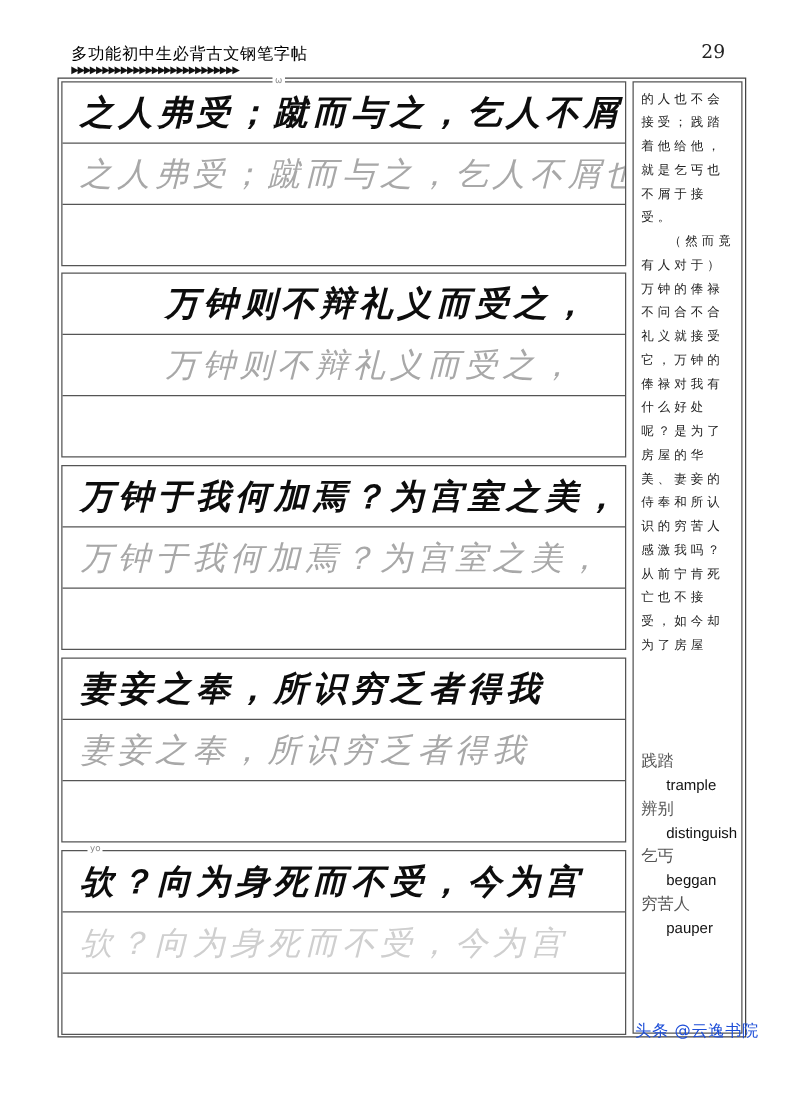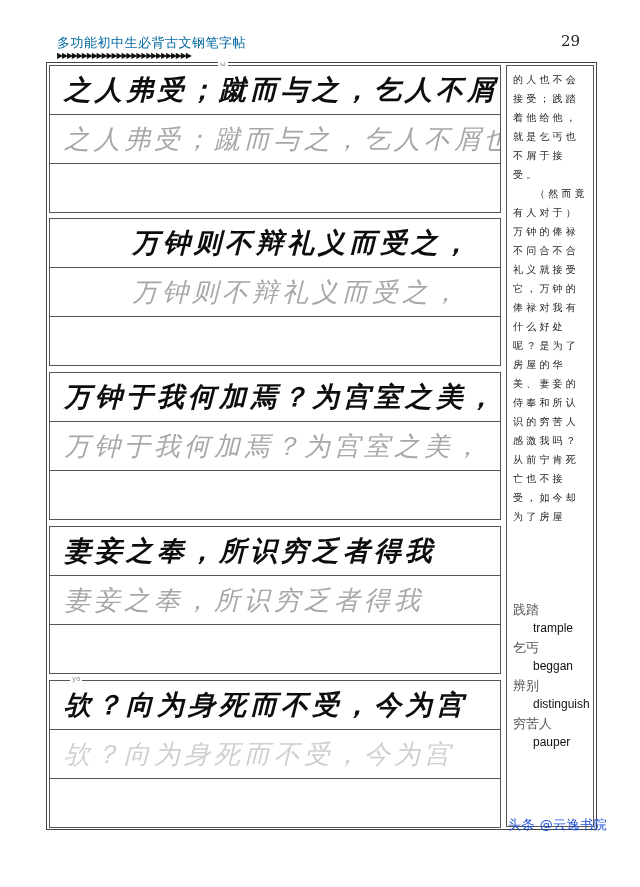--- a/index.html
+++ b/index.html
@@ -14,21 +14,21 @@
       overflow: hidden;
       font-family: "DejaVu Serif", serif;
       color: #1a1a1a;
     }
     .book-title {
       position: absolute;
       left: 57px;
       top: 34px;
       font-size: 13px;
       letter-spacing: 0.5px;
-      color: #0369a1;
+      color: #000000;
     }
     .arrow-strip {
       position: absolute;
       left: 57px;
       top: 51px;
       font-size: 8px;
       letter-spacing: -1.2px;
       color: #111;
       font-family: "DejaVu Sans", sans-serif;
       font-weight: bold;
@@ -236,27 +236,27 @@
     <p>的人也不会接受；践踏着他给他，就是乞丐也不屑于接受。</p>
     <p class="para2">（然而竟有人对于）万钟的俸禄不问合不合礼义就接受它，万钟的俸禄对我有什么好处呢？是为了房屋的华美、妻妾的侍奉和所认识的穷苦人感激我吗？从前宁肯死亡也不接受，如今却为了房屋</p>
   </div>
 
   <div class="glossary">
     <div class="gloss-item">
       <div class="gloss-zh">践踏</div>
       <div class="gloss-en">trample</div>
     </div>
     <div class="gloss-item">
+      <div class="gloss-zh">辨别</div>
+      <div class="gloss-en">distinguish</div>
+    </div>
+    <div class="gloss-item">
       <div class="gloss-zh">乞丐</div>
       <div class="gloss-en">beggan</div>
     </div>
     <div class="gloss-item">
-      <div class="gloss-zh">辨别</div>
-      <div class="gloss-en">distinguish</div>
-    </div>
-    <div class="gloss-item">
       <div class="gloss-zh">穷苦人</div>
       <div class="gloss-en">pauper</div>
     </div>
   </div>
 </div>
 
 <div class="watermark">头条 @云逸书院</div>
 
 </body></html>

